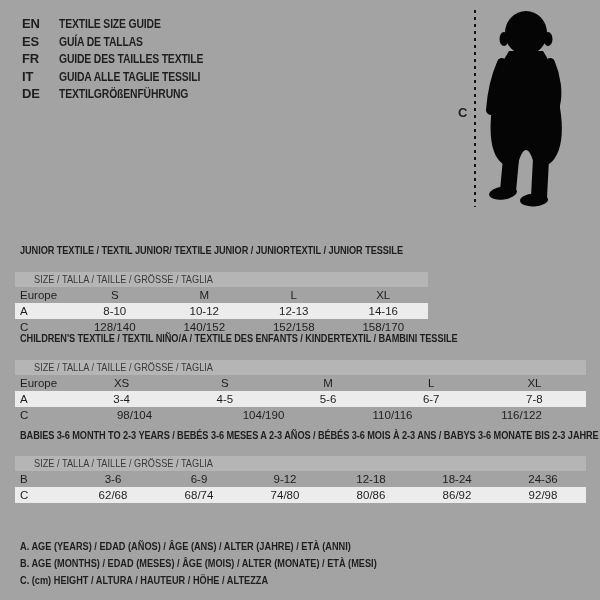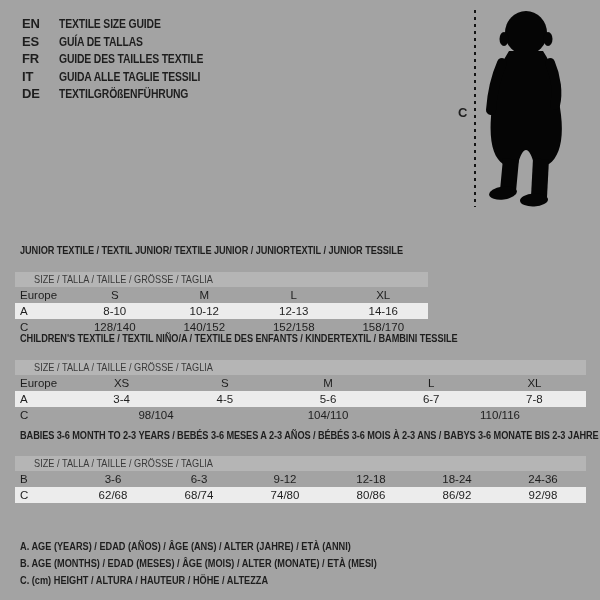--- a/index.html
+++ b/index.html
@@ -132,37 +132,38 @@
             <div class="rlabel">A</div>
             <div class="cell">3-4</div>
             <div class="cell">4-5</div>
             <div class="cell">5-6</div>
             <div class="cell">6-7</div>
             <div class="cell">7-8</div>
           </div>
           <div class="trow">
             <div class="rlabel">C</div>
             <div class="cell">98/104</div>
-            <div class="cell">104/110</div>
+            <div class="cell">104/190</div>
             <div class="cell">110/116</div>
+            <div class="cell">116/122</div>
           </div>
         </div>
     </div>
   </div>
 
   <div class="section s2">
     <div class="section-title"><span class="cond">BABIES 3-6 MONTH TO 2-3 YEARS / BEBÉS 3-6 MESES A 2-3 AÑOS / BÉBÉS 3-6 MOIS À 2-3 ANS /
 BABYS 3-6 MONATE BIS 2-3 JAHRE / BAMBINI 3-6 MESI A 2-3 ANNI</span></div>
     <div class="size-table">
       <div class="size-header"><span class="cond">SIZE / TALLA / TAILLE / GRÖSSE / TAGLIA</span></div>
       <div>
           <div class="trow">
             <div class="rlabel">B</div>
             <div class="cell">3-6</div>
-            <div class="cell">6-3</div>
+            <div class="cell">6-9</div>
             <div class="cell">9-12</div>
             <div class="cell">12-18</div>
             <div class="cell">18-24</div>
             <div class="cell">24-36</div>
           </div>
           <div class="trow shaded">
             <div class="rlabel">C</div>
             <div class="cell">62/68</div>
             <div class="cell">68/74</div>
             <div class="cell">74/80</div>

